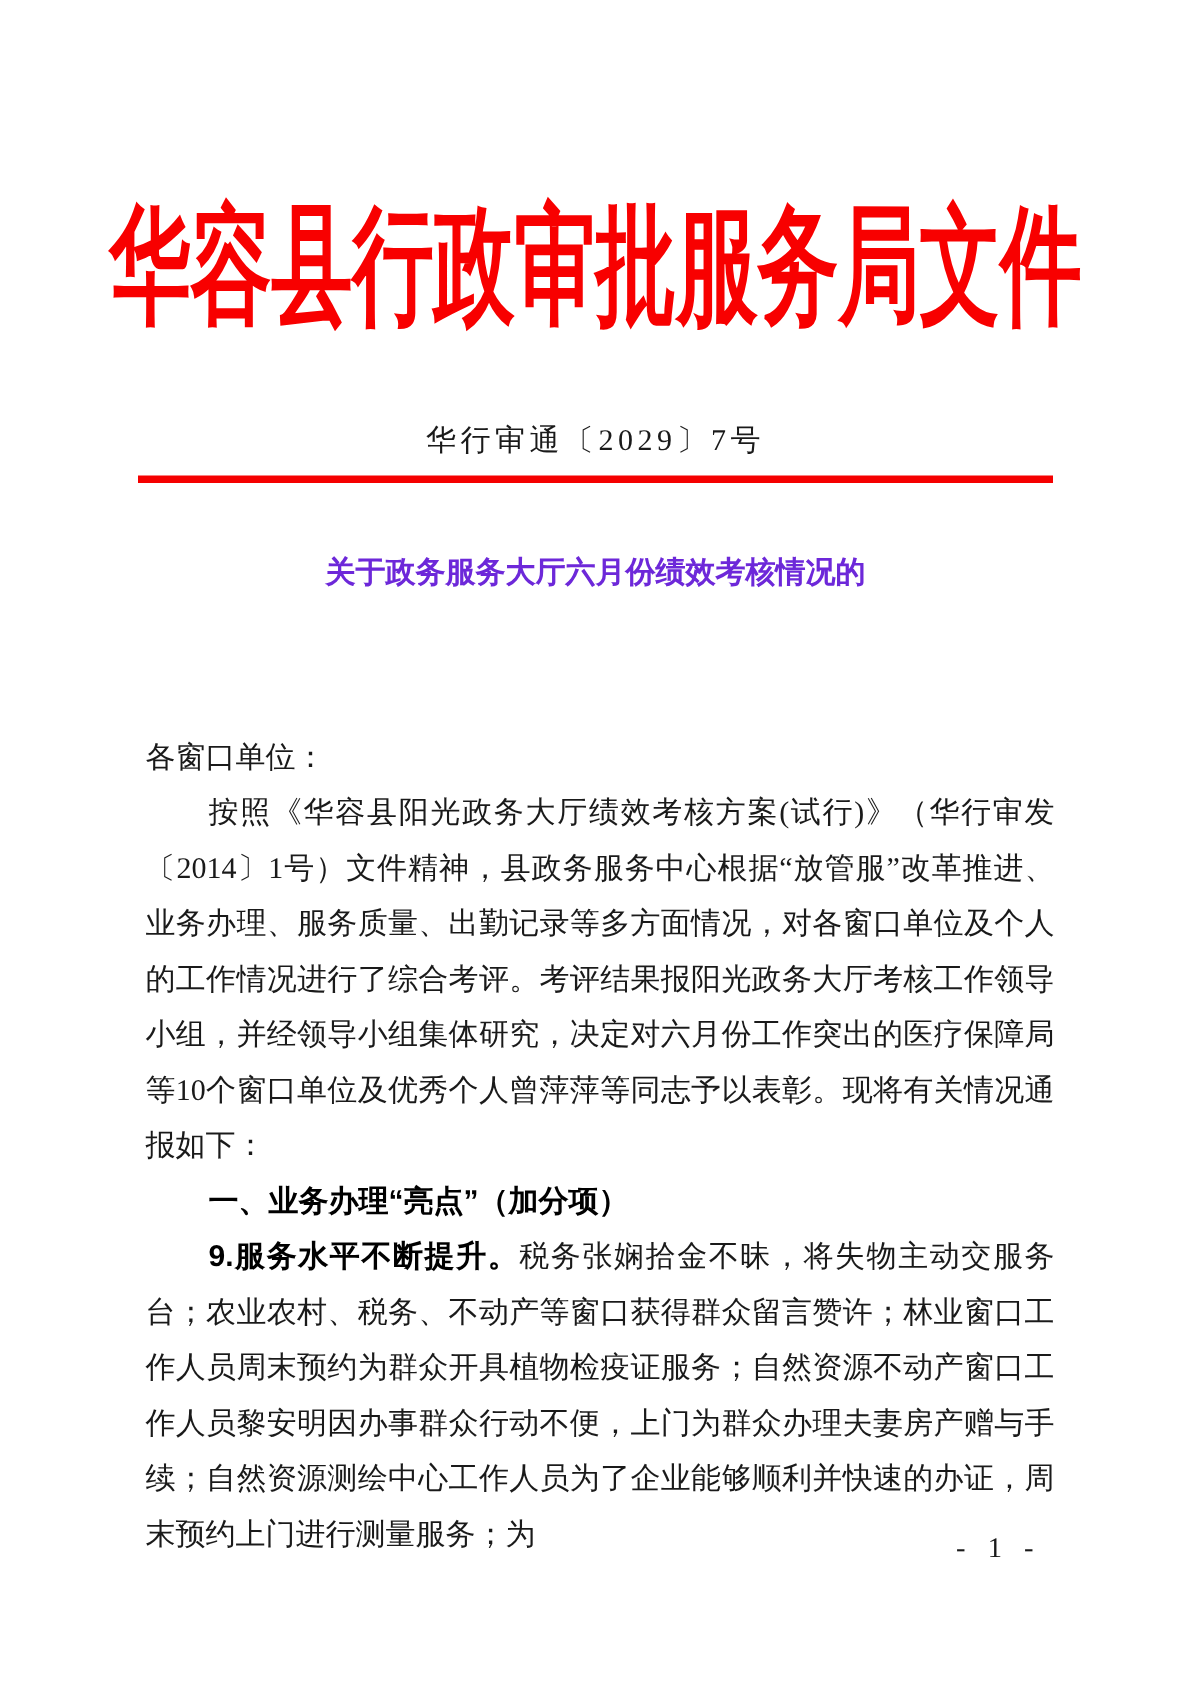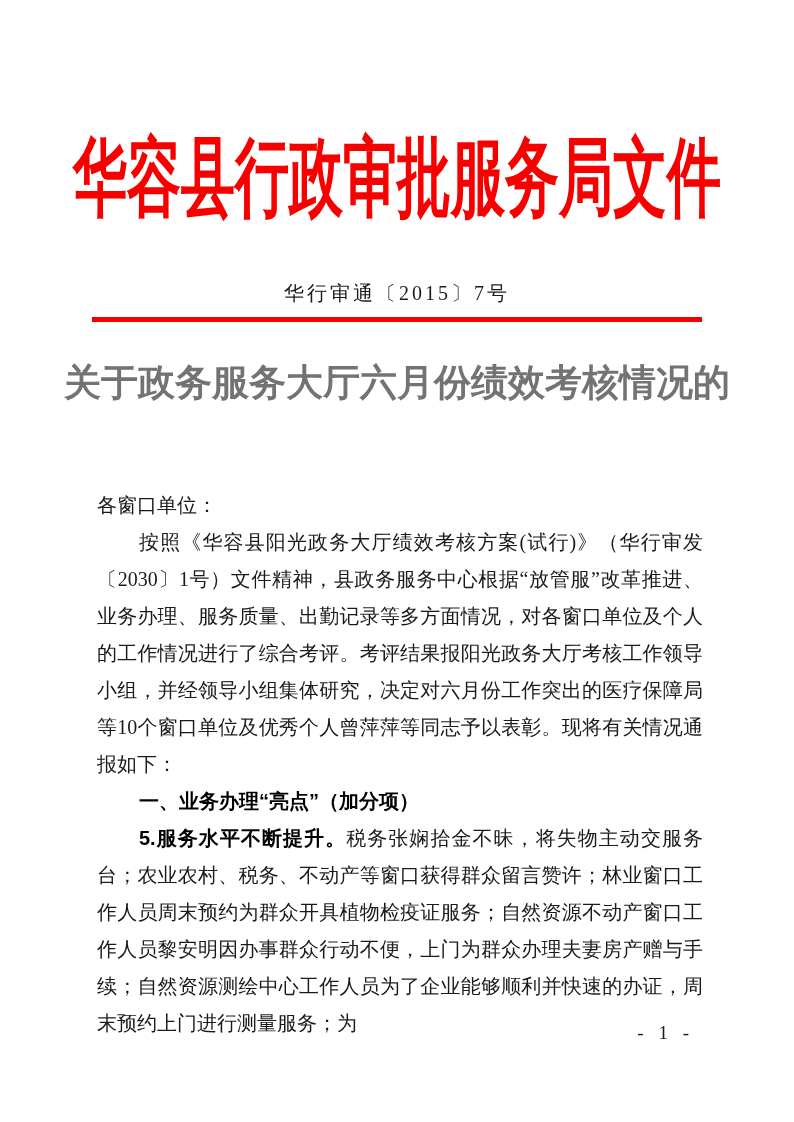--- a/index.html
+++ b/index.html
@@ -48,23 +48,23 @@
     width: 610px;
     height: 5px;
   }
   .doc-title {
     position: absolute;
     top: 360px;
     left: 0;
     width: 100%;
     text-align: center;
     font-weight: bold;
-    font-size: 37px;
+    font-size: 20px;
     line-height: 45px;
-    color: #737373;
+    color: #6d28d9;
   }
   .body-text {
     position: absolute;
     top: 487px;
     left: 97px;
     width: 606px;
     font-size: 20px;
     line-height: 37px;
     text-align: justify;
     text-justify: inter-ideograph;
@@ -97,30 +97,30 @@
     white-space: nowrap;
   }
 </style>
 </head>
 <body>
 
 <div class="page">
 
   <div class="header-title" style="color: rgb(248, 0, 0);">华容县行政审批服务局文件</div>
 
-  <div class="doc-number">华行审通〔2015〕7号</div>
+  <div class="doc-number">华行审通〔2029〕7号</div>
 
   <div class="red-line" style="background: rgb(245, 0, 0);"></div>
 
   <div class="doc-title">
     <div>关于政务服务大厅六月份绩效考核情况的</div>
   </div>
 
   <div class="body-text">
     <p class="salutation">各窗口单位：</p>
-    <p class="para indent">按照《华容县阳光政务大厅绩效考核方案(试行)》（华行审发〔2030〕1号）文件精神，县政务服务中心根据“放管服”改革推进、业务办理、服务质量、出勤记录等多方面情况，对各窗口单位及个人的工作情况进行了综合考评。考评结果报阳光政务大厅考核工作领导小组，并经领导小组集体研究，决定对六月份工作突出的医疗保障局等10个窗口单位及优秀个人曾萍萍等同志予以表彰。现将有关情况通报如下：</p>
+    <p class="para indent">按照《华容县阳光政务大厅绩效考核方案(试行)》（华行审发〔2014〕1号）文件精神，县政务服务中心根据“放管服”改革推进、业务办理、服务质量、出勤记录等多方面情况，对各窗口单位及个人的工作情况进行了综合考评。考评结果报阳光政务大厅考核工作领导小组，并经领导小组集体研究，决定对六月份工作突出的医疗保障局等10个窗口单位及优秀个人曾萍萍等同志予以表彰。现将有关情况通报如下：</p>
     <p class="section-heading indent">一、业务办理“亮点”（加分项）</p>
-    <p class="para indent"><span class="lead-bold">5.服务水平不断提升。</span><span>税务张娴拾金不昧，将失物主动交服务台；农业农村、税务、不动产等窗口获得群众留言赞许；林业窗口工作人员周末预约为群众开具植物检疫证服务；自然资源不动产窗口工作人员黎安明因办事群众行动不便，上门为群众办理夫妻房产赠与手续；自然资源测绘中心工作人员为了企业能够顺利并快速的办证，周末预约上门进行测量服务；为</span></p>
+    <p class="para indent"><span class="lead-bold">9.服务水平不断提升。</span><span>税务张娴拾金不昧，将失物主动交服务台；农业农村、税务、不动产等窗口获得群众留言赞许；林业窗口工作人员周末预约为群众开具植物检疫证服务；自然资源不动产窗口工作人员黎安明因办事群众行动不便，上门为群众办理夫妻房产赠与手续；自然资源测绘中心工作人员为了企业能够顺利并快速的办证，周末预约上门进行测量服务；为</span></p>
   </div>
 
   <div class="page-number">- 1 -</div>
 
 </div>
 
 </body></html>

